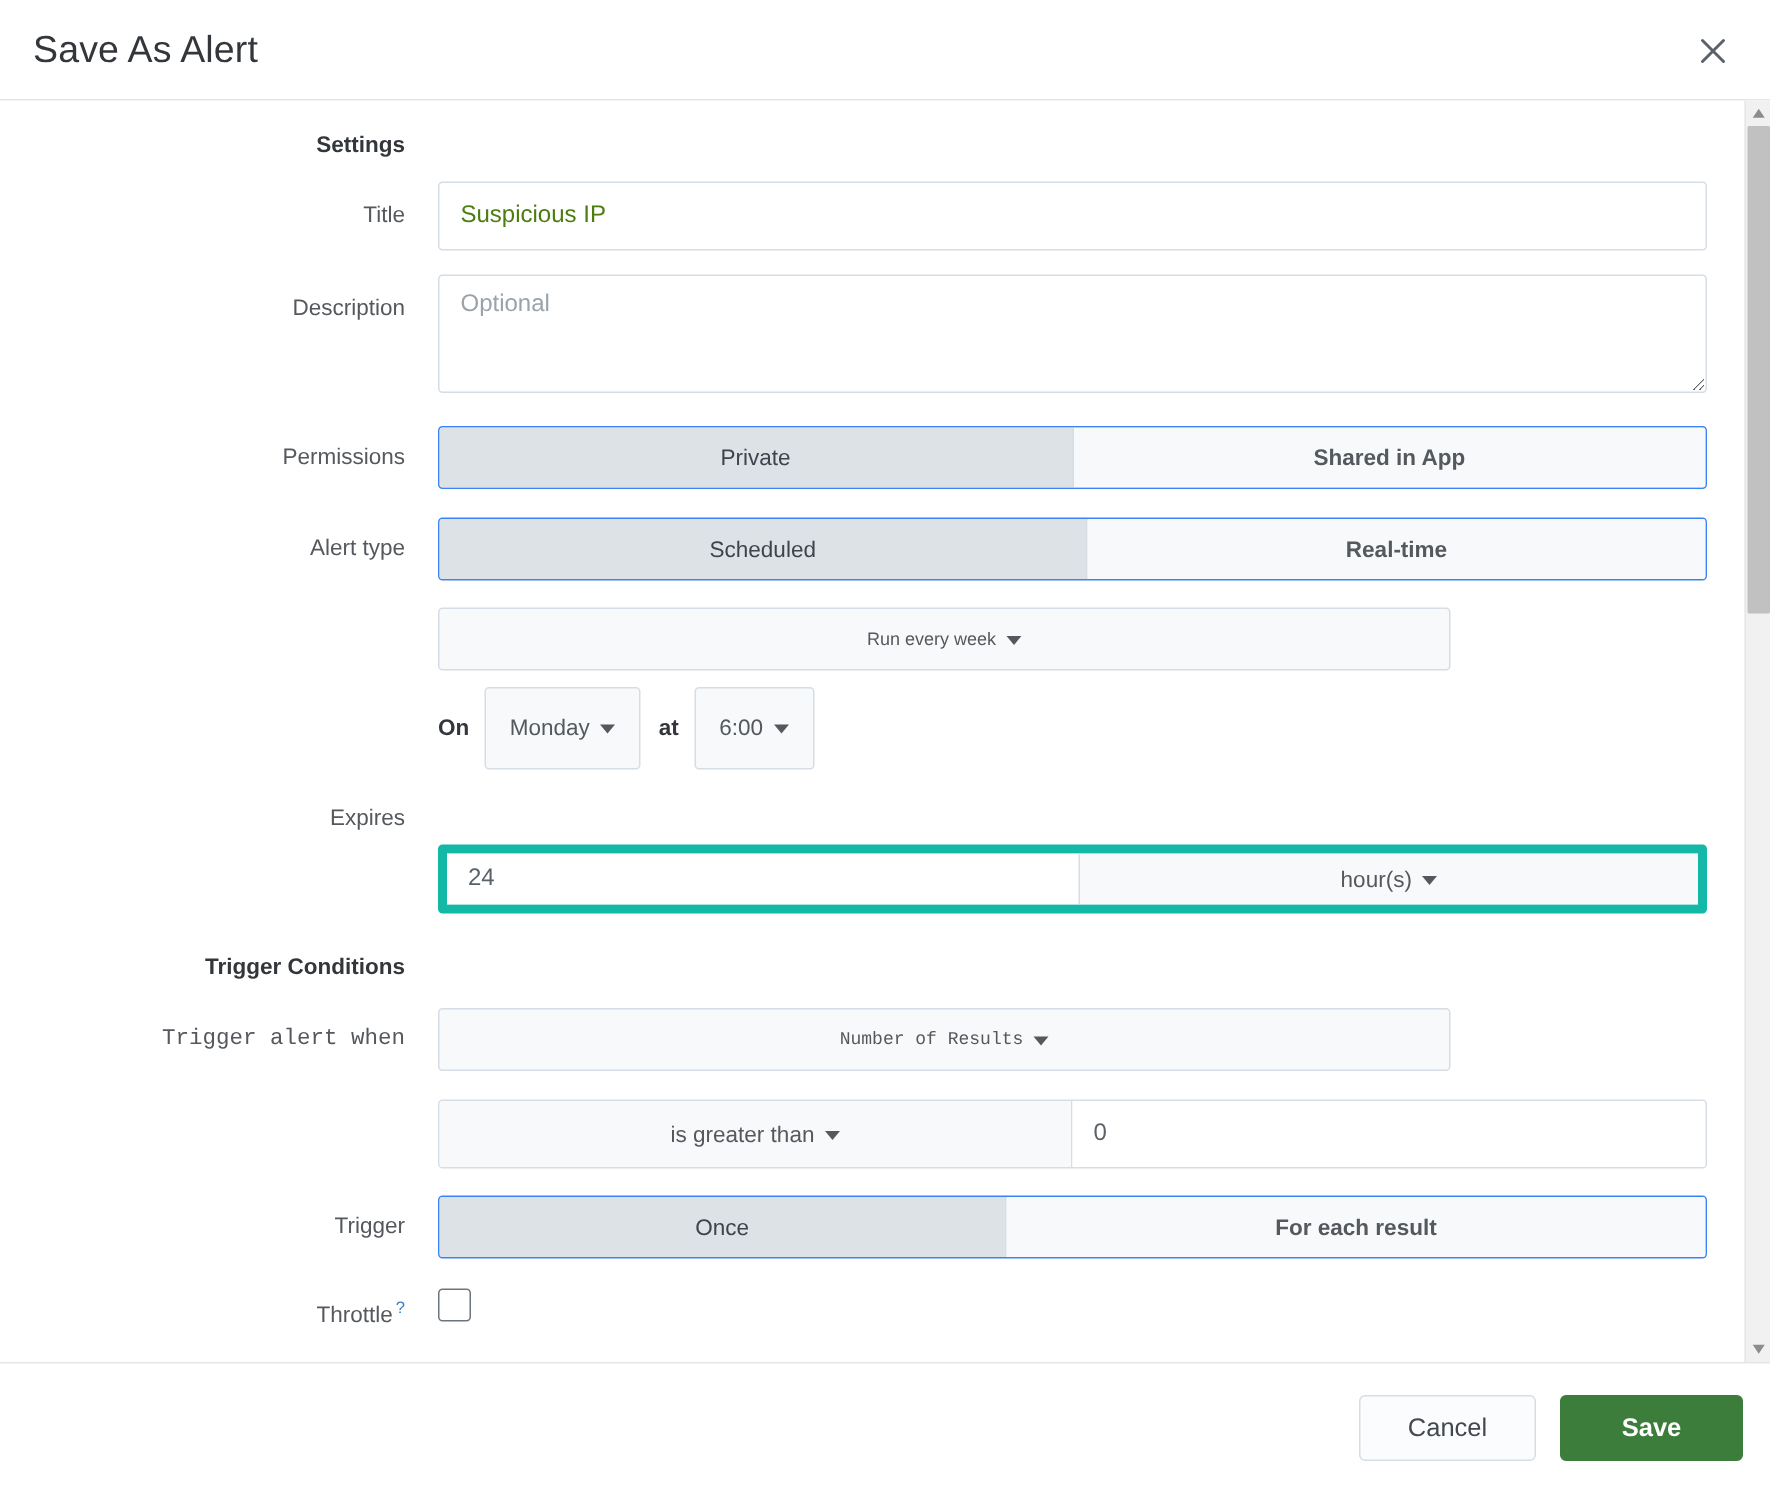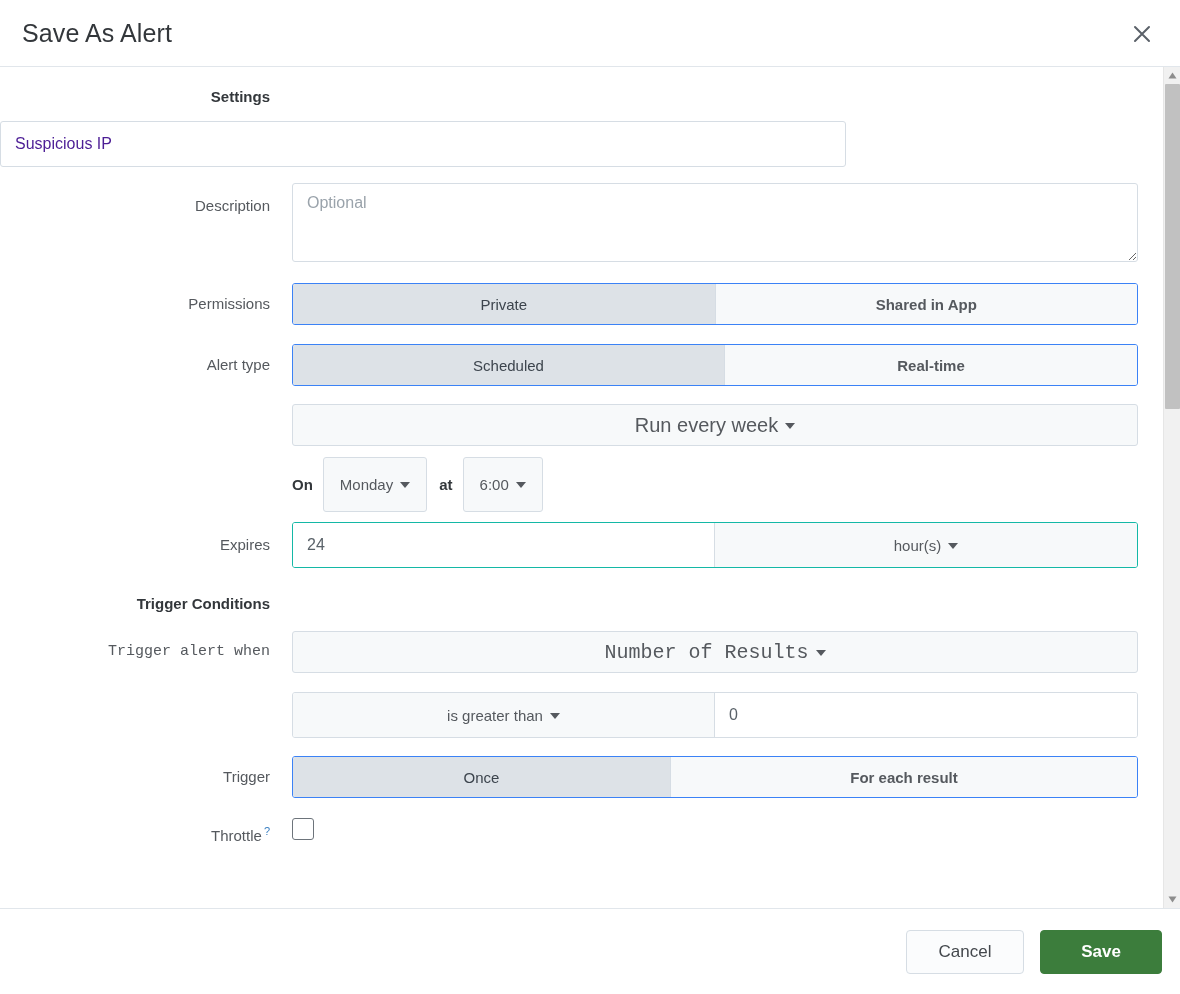--- a/index.html
+++ b/index.html
@@ -91,21 +91,21 @@
   .section-row .label-col { padding-top: 2px; }
 
   
   .text-input {
     width: 846px;
     height: 46px;
     border: 1px solid #d6dde4;
     border-radius: 3px;
     background: #fff;
     font-size: 16px;
-    color: #4c1d95;
+    color: #4d7c0f;
     padding: 0 14px;
     font-family: "Liberation Sans", sans-serif;
     outline: none;
   }
   .text-input::placeholder { color: #9aa3ab; }
 
   .textarea-input {
     width: 846px;
     height: 79px;
     border: 1px solid #d6dde4;
@@ -142,29 +142,29 @@
     user-select: none;
   }
   .seg:last-child { border-right: none; font-weight: bold; }
   .seg.active {
     background: #dde2e7;
     color: #3c444d;
   }
 
   
   .dropdown-full {
-    width: 846px;
+    width: 675px;
     height: 42px;
     border: 1px solid #d6dde4;
     border-radius: 3px;
     background: #f7f9fa;
     display: flex;
     align-items: center;
     justify-content: center;
-    font-size: 20px;
+    font-size: 12px;
     color: #55595e;
     cursor: pointer;
     user-select: none;
   }
   .caret {
     display: inline-block;
     margin-left: 7px;
     width: 0; height: 0;
     border-left: 5px solid transparent;
     border-right: 5px solid transparent;
@@ -202,23 +202,24 @@
     color: #55595e;
     cursor: pointer;
     user-select: none;
   }
 
   
   .combo {
     display: flex;
     width: 846px;
     height: 46px;
-    border: 1px solid #14b8a6;
+    border: 6px solid #14b8a6;
     border-radius: 3px;
     overflow: hidden;
+    margin-top: 40px;
   }
   .combo-input {
     width: 422px;
     flex: 0 0 422px;
     border: none;
     border-right: 1px solid #d6dde4;
     background: #fff;
     font-size: 16px;
     color: #5a6269;
     padding: 0 14px;
@@ -375,20 +376,21 @@
 
   <div class="modal-body">
     <div class="form-area">
 
       <div class="row section-row">
         <div class="label-col section">Settings</div>
         <div class="field-col"></div>
       </div>
 
       <div class="row" style="margin-bottom:16px;">
+        <div class="label-col" style="padding-top:13px;">Title</div>
         <div class="field-col">
           <input class="text-input" type="text" value="Suspicious IP" style="">
         </div>
       </div>
 
       <div class="row" style="margin-bottom:17px;">
         <div class="label-col" style="padding-top:13px;">Description</div>
         <div class="field-col">
           <textarea class="textarea-input" placeholder="Optional" style=""></textarea>
         </div>

